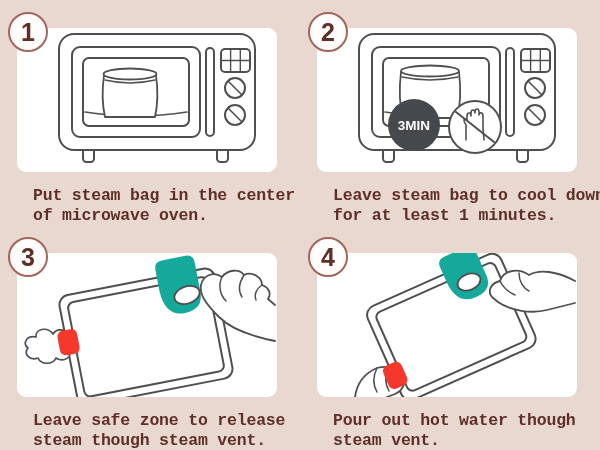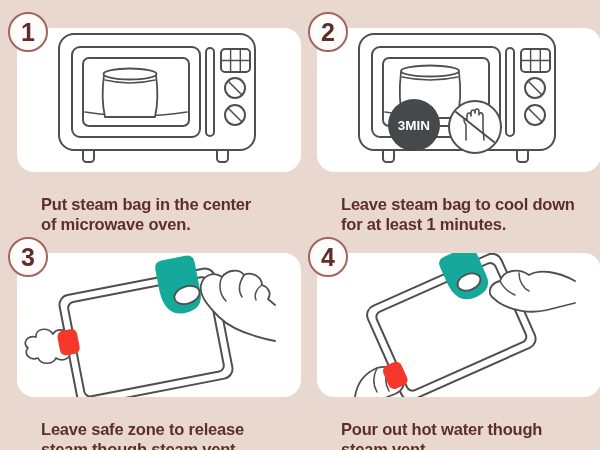--- a/index.html
+++ b/index.html
@@ -11,41 +11,42 @@
   }
   .poster{
     position:relative;width:600px;height:450px;
     display:grid;
     grid-template-columns:300px 300px;
     grid-template-rows:225px 225px;
   }
   .step{position:relative;}
   .panel{
     position:absolute;left:17px;top:28px;
-    width:284px;height:144px;
-    background:#ffffff;border-radius:17px;
+    width:260px;height:144px;
+    background:#ffffff;border-radius:9px;
     overflow:hidden;
   }
   .illu{display:block;width:260px;height:144px;}
   .badge{
     position:absolute;left:8px;top:12px;z-index:2;
     width:40px;height:40px;border-radius:50%;
     background:#FFFDFB;border:2.5px solid #A2655C;
     display:flex;align-items:center;justify-content:center;
     box-sizing:border-box;
   }
   .badge span{
     font-size:25px;font-weight:bold;color:#5D2F28;line-height:1;
   }
   .caption{
-    position:absolute;left:25px;top:178px;margin:16px;
+    position:absolute;left:25px;top:178px;margin:8px;
     width:272px;
     font-size:16.5px;font-weight:bold;color:#5D2F28;
     line-height:1.22;letter-spacing:-0.2px;
     white-space:pre-line;
+    font-family:Liberation Mono, monospace;
   }
 </style>
 </head>
 <body>
 
 <div class="poster">
 
   <section class="step">
     <div class="badge">
       <span>1</span>

